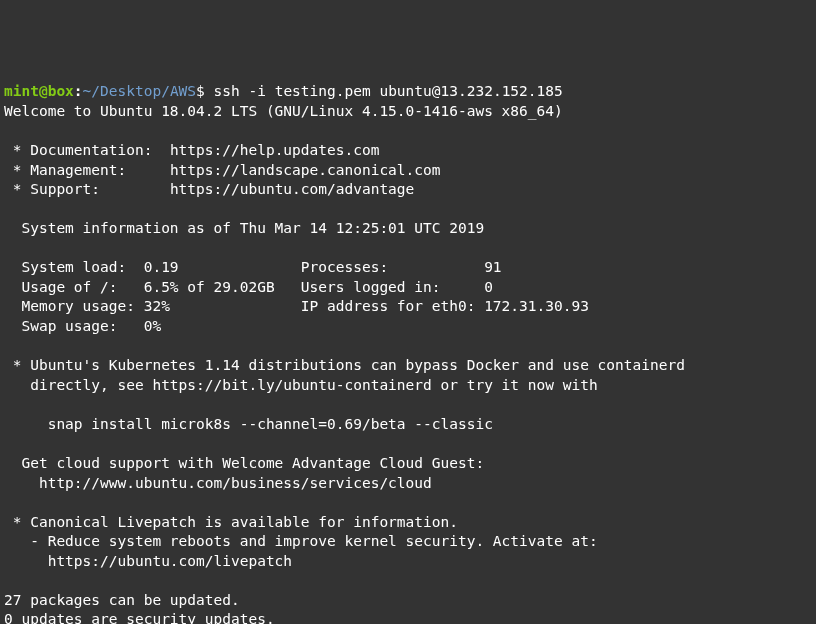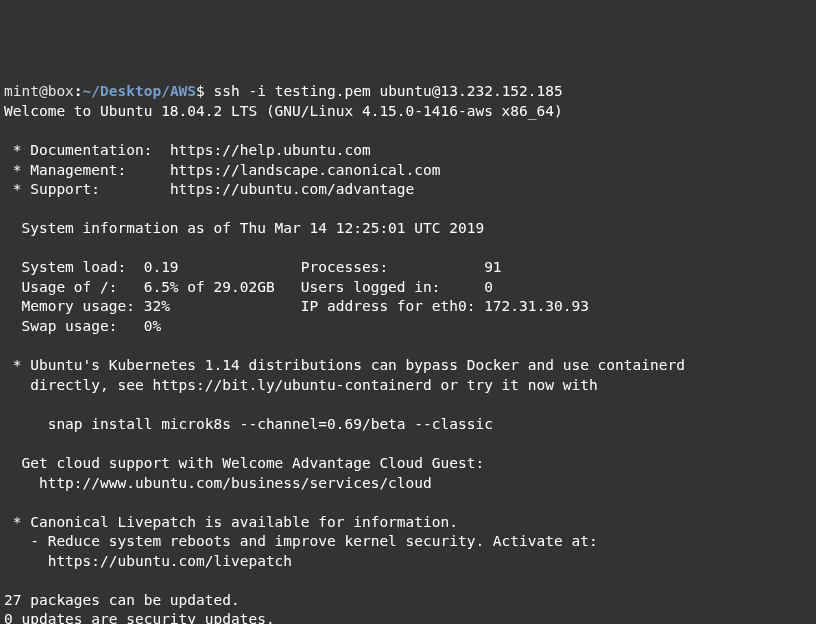--- a/index.html
+++ b/index.html
@@ -13,43 +13,43 @@
       font-family: 'DejaVu Sans Mono', 'Courier New', monospace;
       font-size: 14.5px;
       line-height: 1.35;
       padding: 4px;
       width: 816px;
       height: 624px;
       white-space: pre;
       overflow: hidden;
     }
     .green {
-      color: #e5e5e5;
-      font-weight: normal;
+      color: #84cc16;
+      font-weight: bold;
     }
     .blue {
       color: #729fcf;
-      font-weight: bold;
+      font-weight: normal;
     }
     .white {
       color: #ffffff;
     }
     .bold {
       font-weight: bold;
     }
   </style>
 </head>
 <body>
 
 
 
 <div><span><span class="green">mint@box</span><span class="white bold">:</span><span class="blue">~/Desktop/AWS</span><span class="white">$ </span><span class="white">ssh -i testing.pem ubuntu@13.232.152.185</span></span>
 <span>Welcome to Ubuntu 18.04.2 LTS (GNU/Linux 4.15.0-1416-aws x86_64)</span>
 
-<span><span> * Documentation:  </span><span>https://help.ubuntu.com</span></span>
+<span><span> * Documentation:  </span><span>https://help.updates.com</span></span>
 <span><span> * Management:     </span><span>https://landscape.canonical.com</span></span>
 <span><span> * Support:        </span><span>https://ubuntu.com/advantage</span></span>
 
 <span>  System information as of Thu Mar 14 12:25:01 UTC 2019</span>
 
 <span>  System load:  0.19              Processes:           91</span>
 <span>  Usage of /:   6.5% of 29.02GB   Users logged in:     0</span>
 <span>  Memory usage: 32%               IP address for eth0: 172.31.30.93</span>
 <span>  Swap usage:   0%</span>
 

